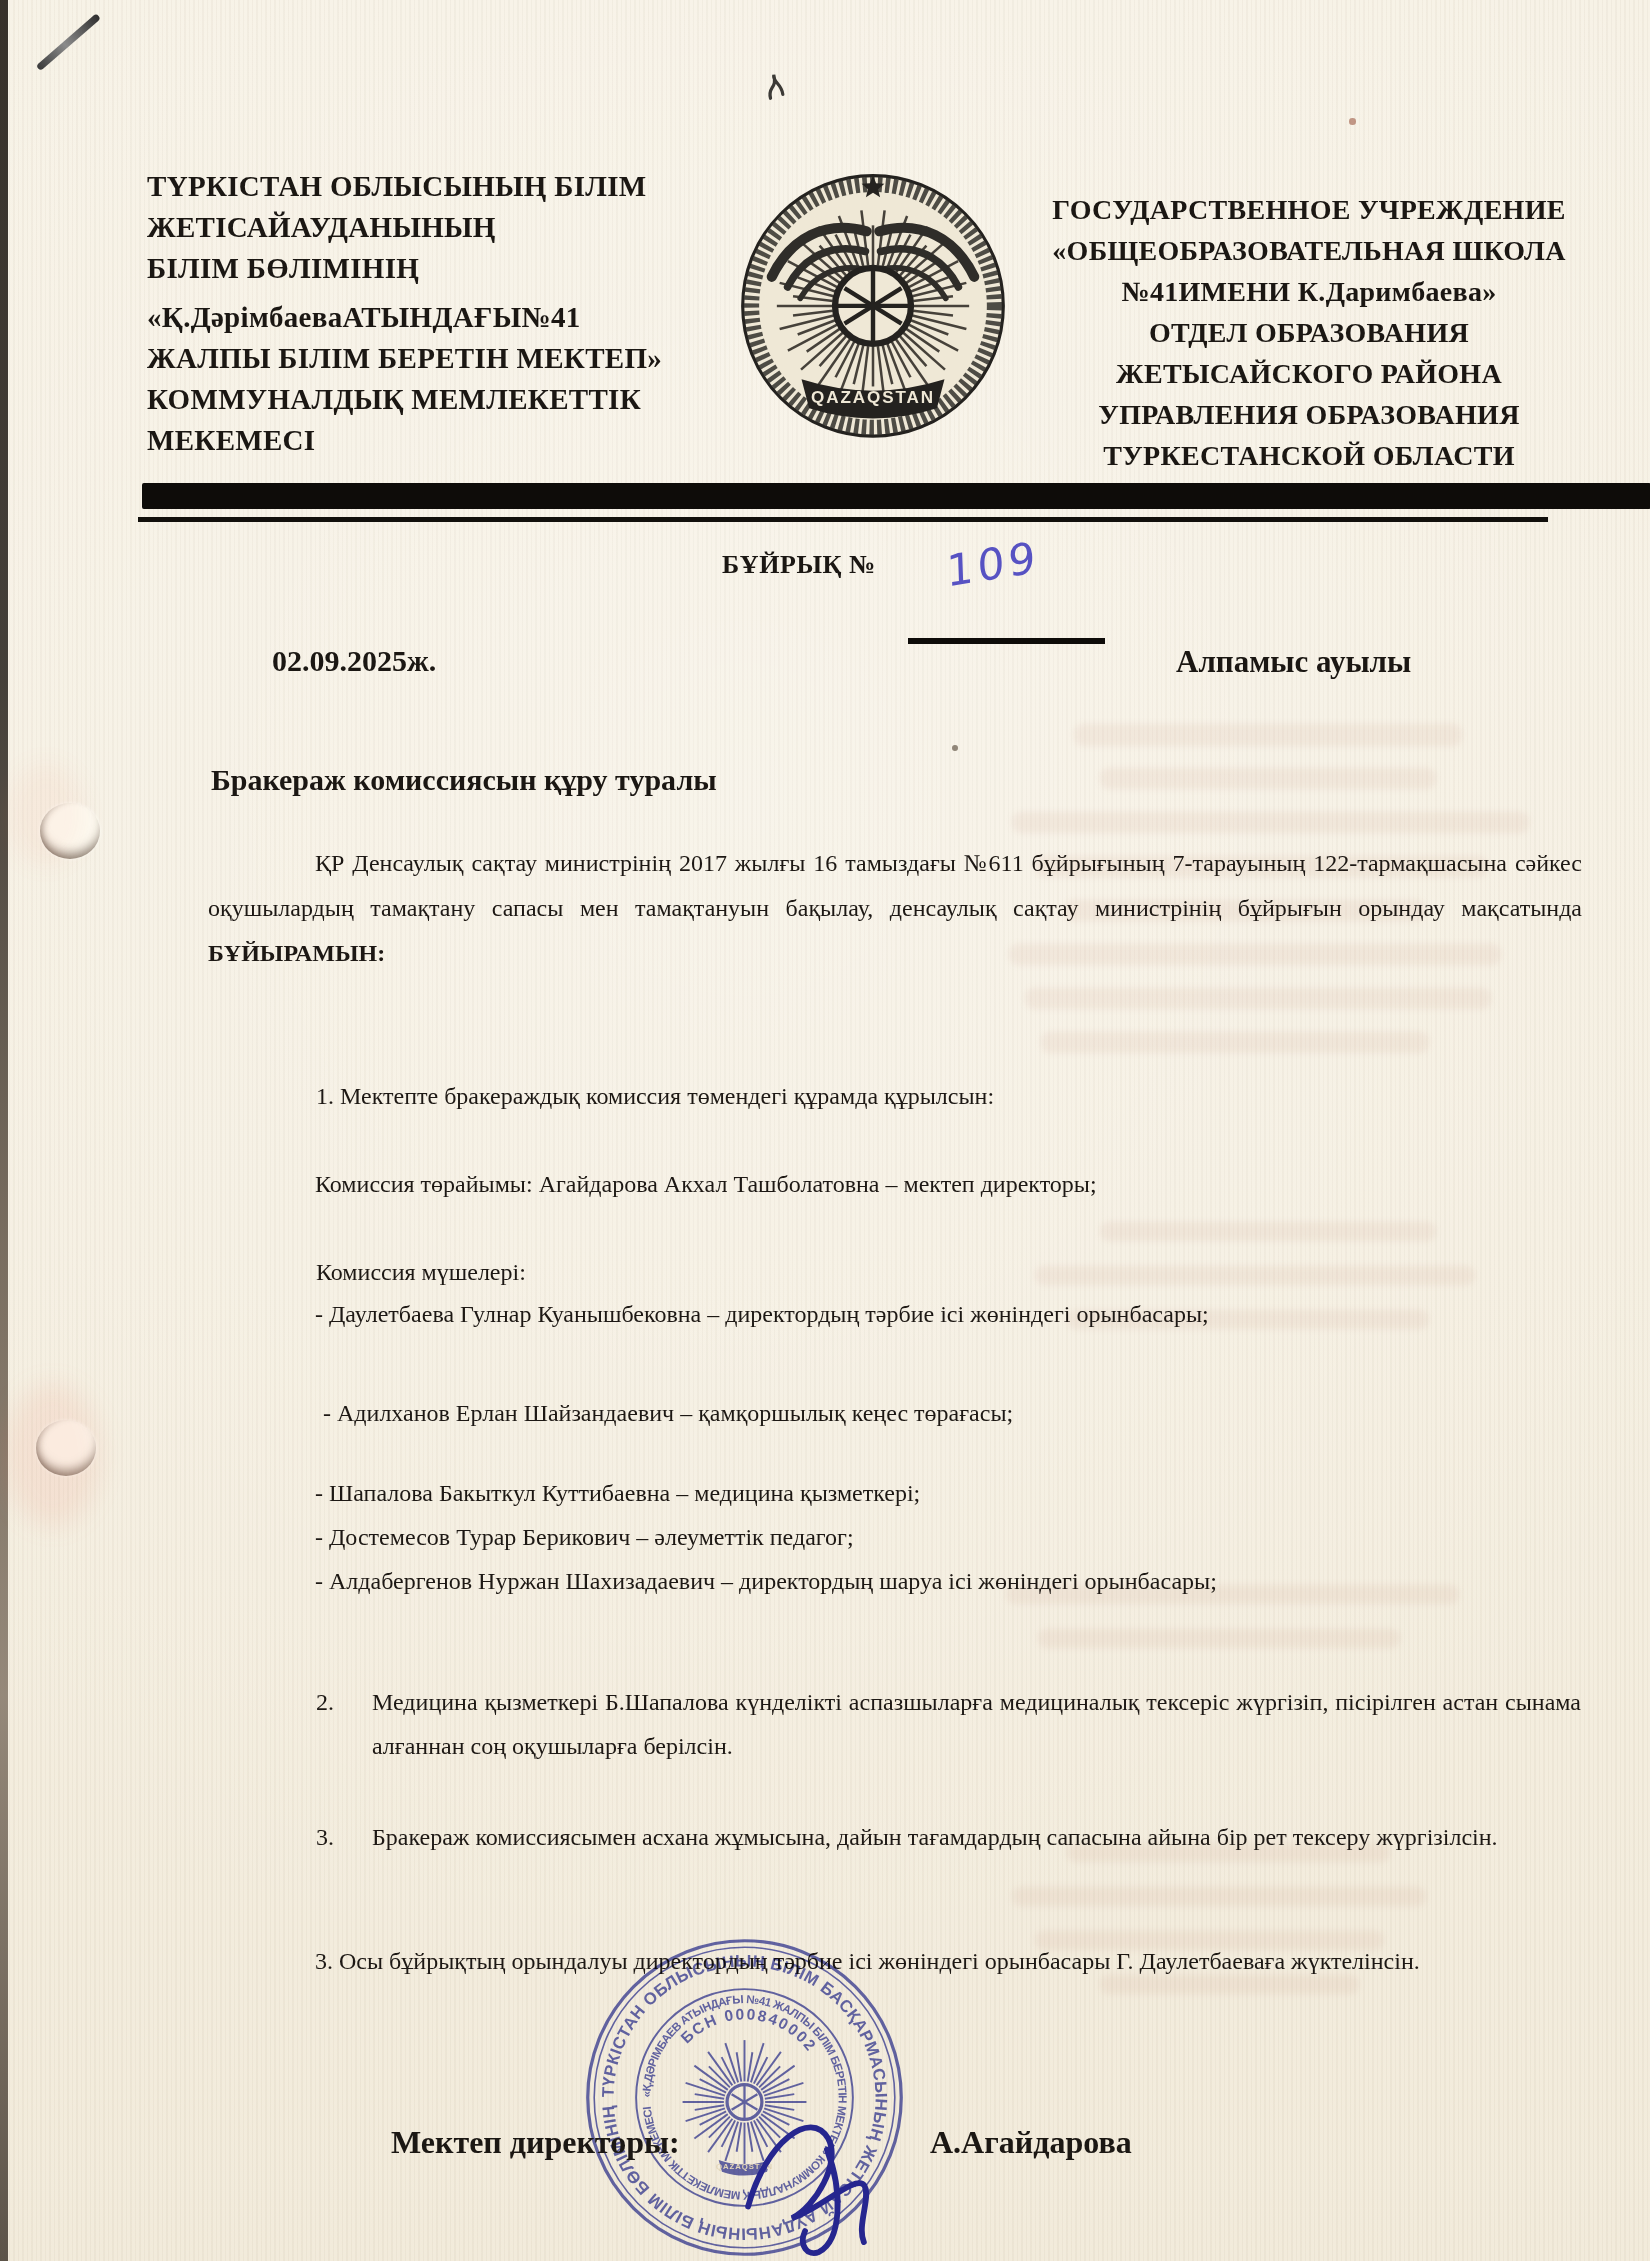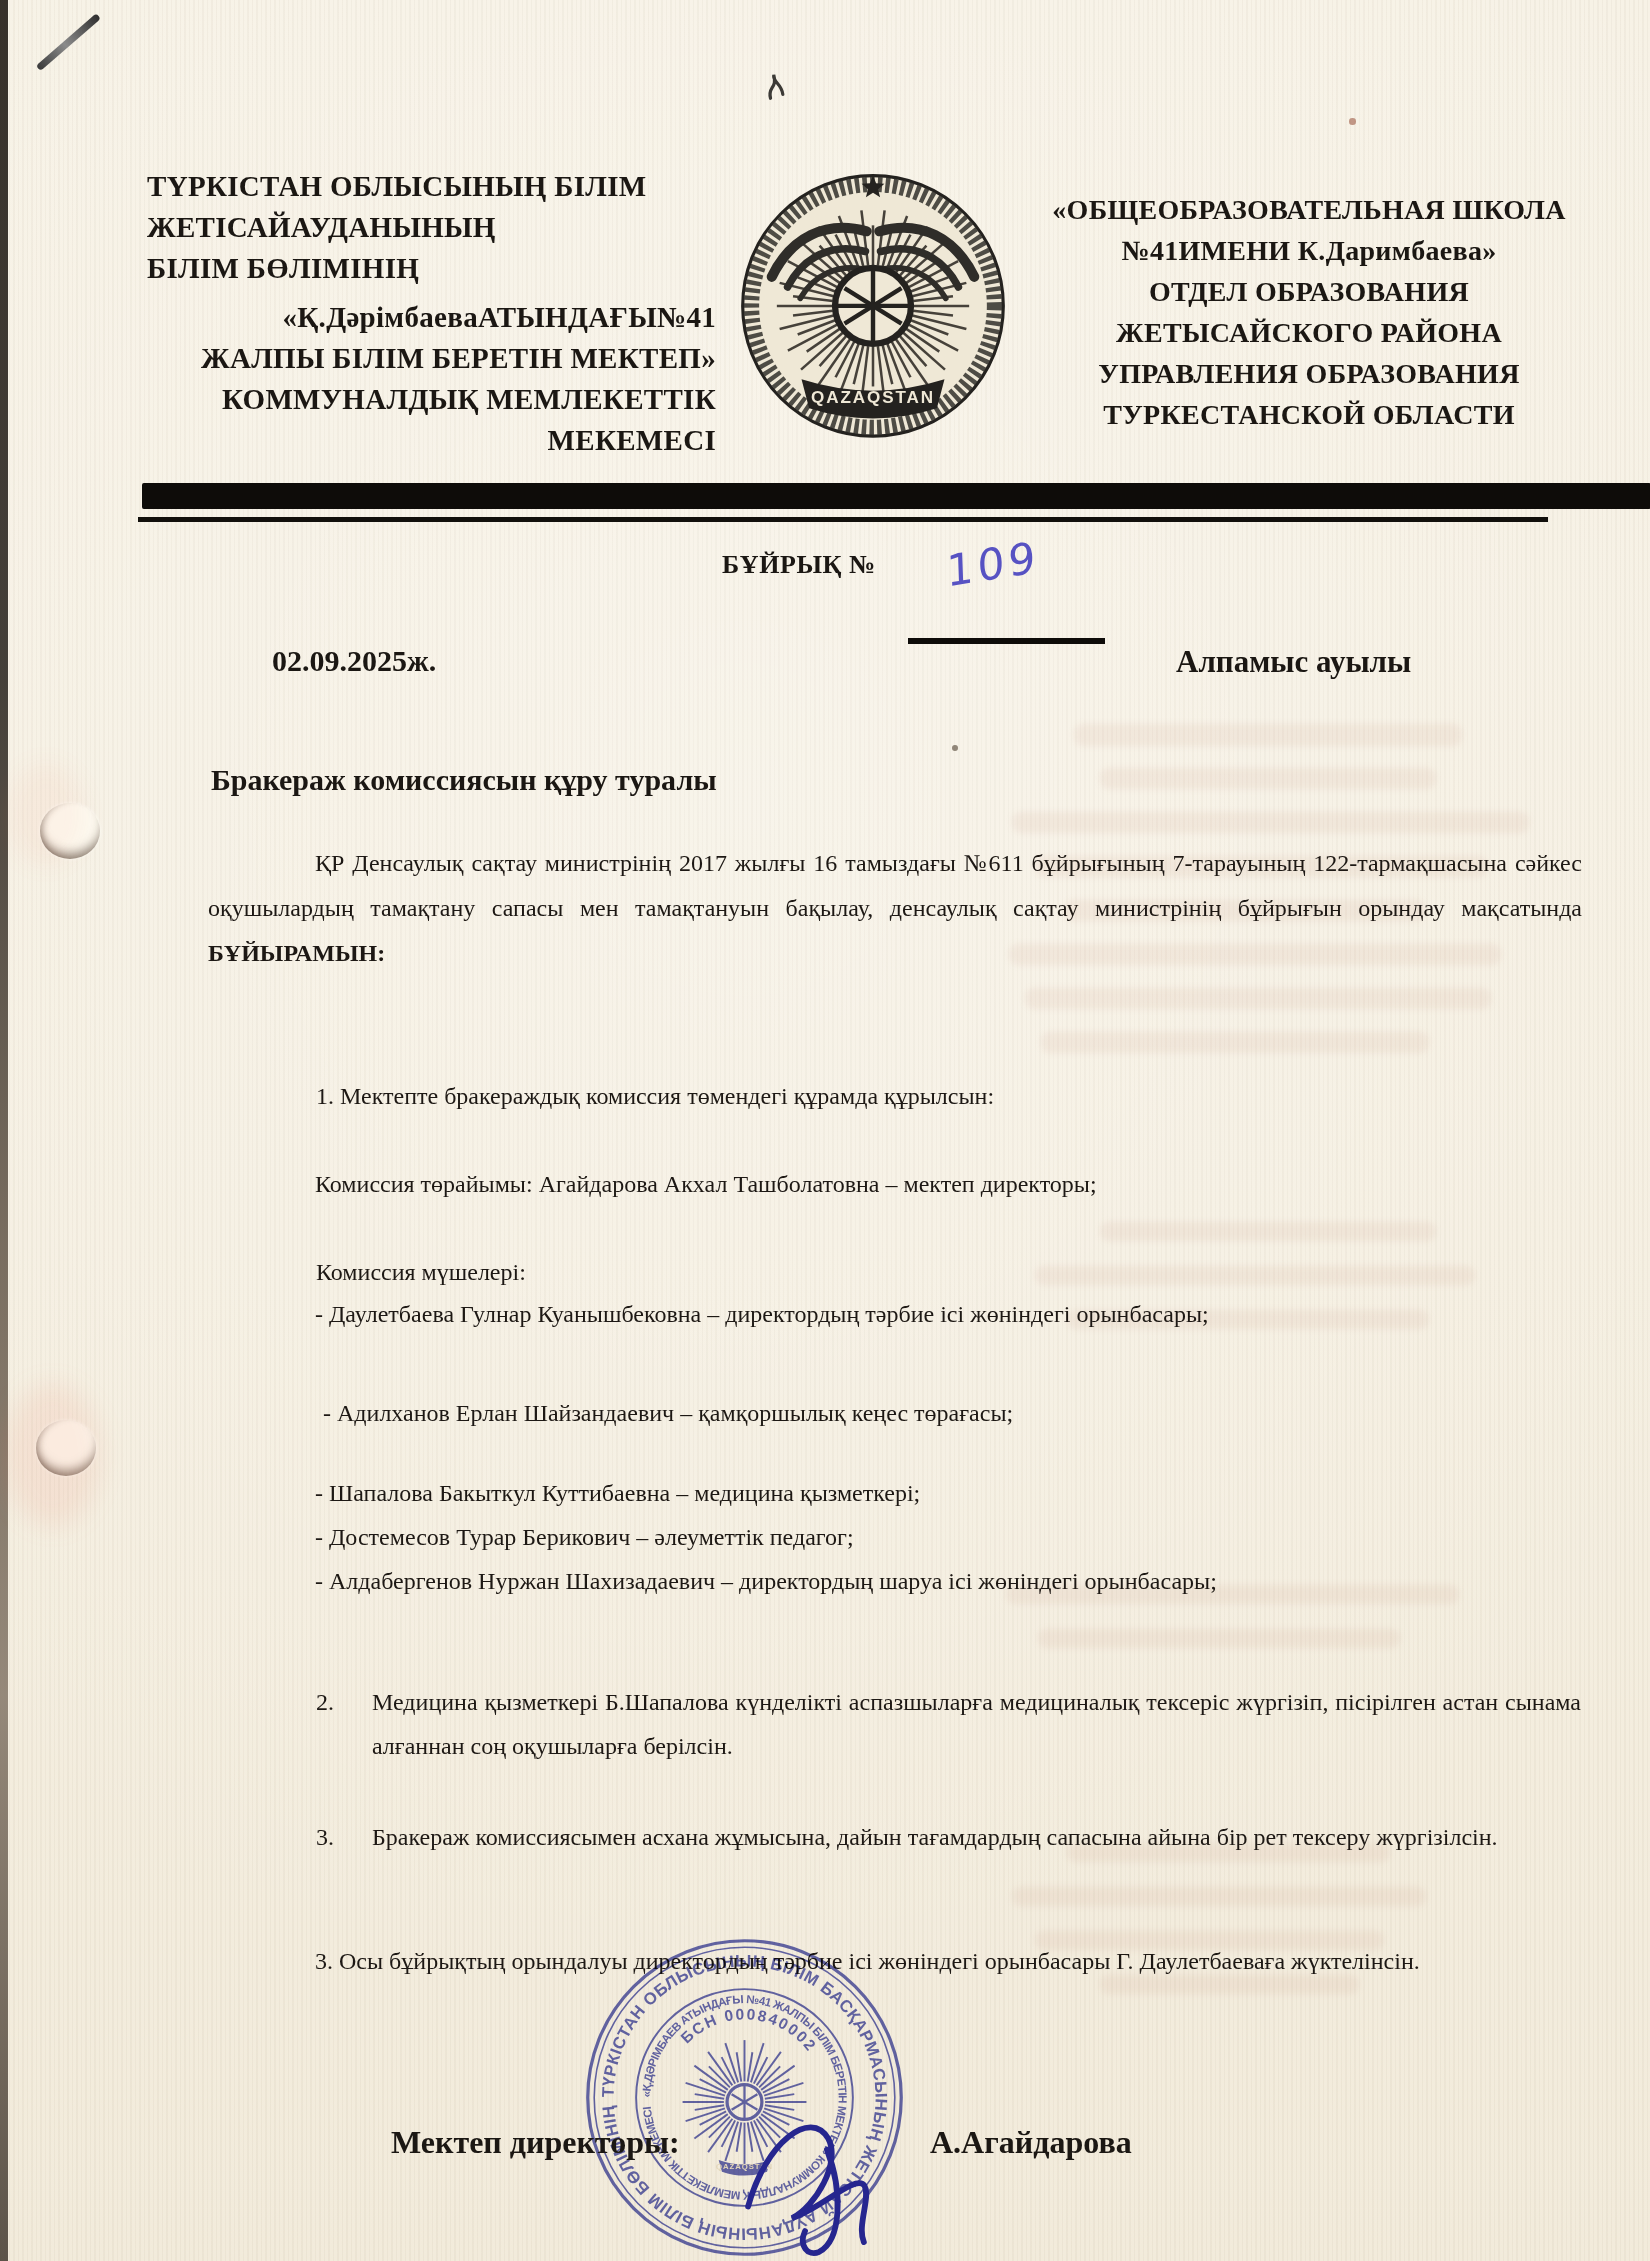--- a/index.html
+++ b/index.html
@@ -7,21 +7,21 @@
     font-family:"Liberation Serif","DejaVu Serif",serif;
     background:
       radial-gradient(120% 90% at 45% 35%, rgba(255,255,255,.28), rgba(0,0,0,0) 62%),
       repeating-linear-gradient(90deg, rgba(120,100,70,.05) 0 1.3px, rgba(0,0,0,0) 1.3px 4.5px),
       linear-gradient(180deg,#f7f2e6 0%,#f5efe1 55%,#f2ebdb 100%);}
   .abs{position:absolute;}
   .b{font-weight:bold;}
   
   .orgkk{left:147px;top:166px;width:569px;}
   .orgkk p{margin:0;font-weight:bold;font-size:29px;line-height:41px;letter-spacing:0.3px;}
-  .orgkk p.c{text-align:right;}
+  .orgkk p.c{text-align:left;}
   .orgkk p.sp{margin-top:7.8px;}
   .orgru{left:1034px;top:189px;width:550px;text-align:center;}
   .orgru p{margin:0;font-weight:bold;font-size:28px;line-height:41px;letter-spacing:0.3px;}
   .emblem{left:737px;top:168px;width:272px;height:272px;}
   
   .bar1{left:142px;right:0;top:483px;height:26px;background:#0e0c09;border-radius:1.9px;}
   .bar2{left:138px;top:517px;width:1410px;height:4.5px;background:#12100c;}
   
   .title{left:722px;top:550px;font-size:26px;letter-spacing:0.6px;}
   .ordnum{left:946px;top:539px;font-size:43px;color:#4a45c0;font-family:"DejaVu Sans",sans-serif;
@@ -167,20 +167,21 @@
         <line x1="170" y1="246" x2="260" y2="190"></line>
       <line x1="215" y1="160" x2="215" y2="276"></line>
         <line x1="157" y1="218" x2="273" y2="218"></line>
     </g>
     <path d="M215 12 l4.9 12.1 13.1 .9 -10 8.4 3.2 12.7 -11.2 -7 -11.2 7 3.2 -12.7 -10 -8.4 13.1 -.9 z" fill="#24221f"></path>
     <path d="M102,334 q113,36 226,0 l-12,46 q-101,32 -202,0 z" fill="#24221f"></path>
     <text x="215" y="372" text-anchor="middle" font-size="27" font-weight="bold" letter-spacing="3" fill="#efe8d6" font-family="Liberation Sans, sans-serif">QAZAQSTAN</text>
   </svg>
 
   <div class="abs orgru">
+    <p>ГОСУДАРСТВЕННОЕ УЧРЕЖДЕНИЕ</p>
     <p>«ОБЩЕОБРАЗОВАТЕЛЬНАЯ ШКОЛА</p>
     <p>№41ИМЕНИ К.Даримбаева»</p>
     <p>ОТДЕЛ ОБРАЗОВАНИЯ</p>
     <p>ЖЕТЫСАЙСКОГО РАЙОНА</p>
     <p>УПРАВЛЕНИЯ  ОБРАЗОВАНИЯ</p>
     <p>ТУРКЕСТАНСКОЙ ОБЛАСТИ</p>
   </div>
 
   <div class="abs bar1"></div>
   <div class="abs bar2"></div>

